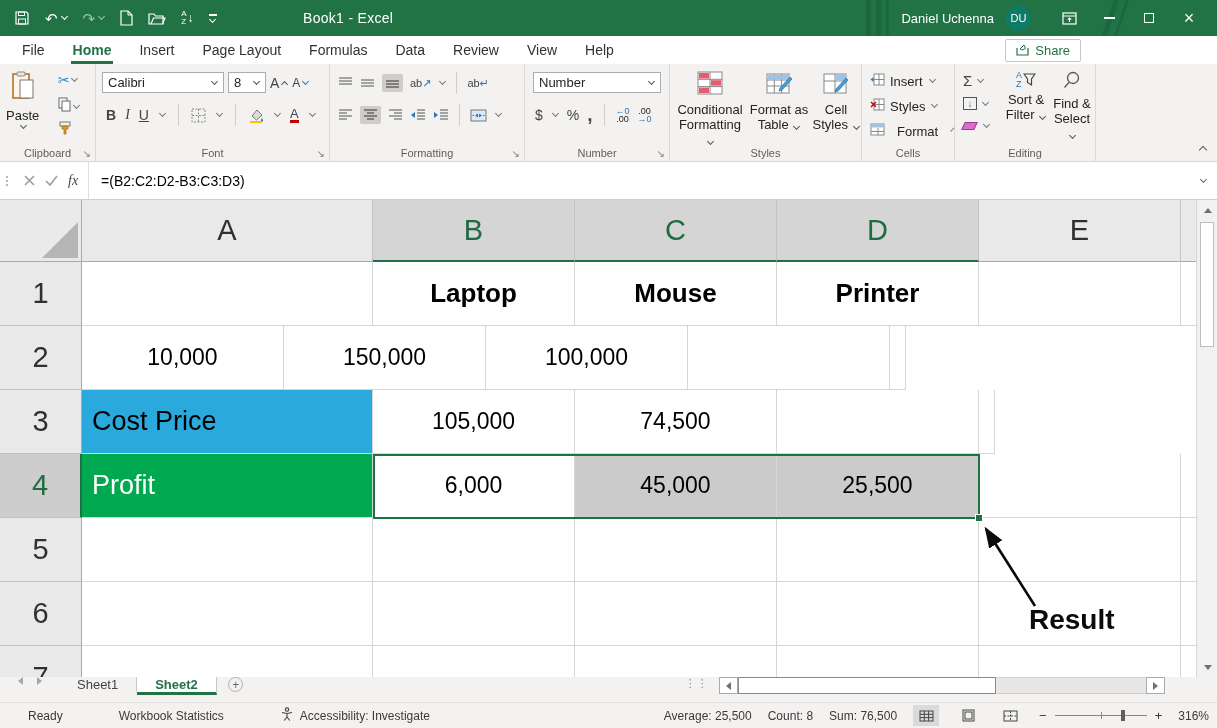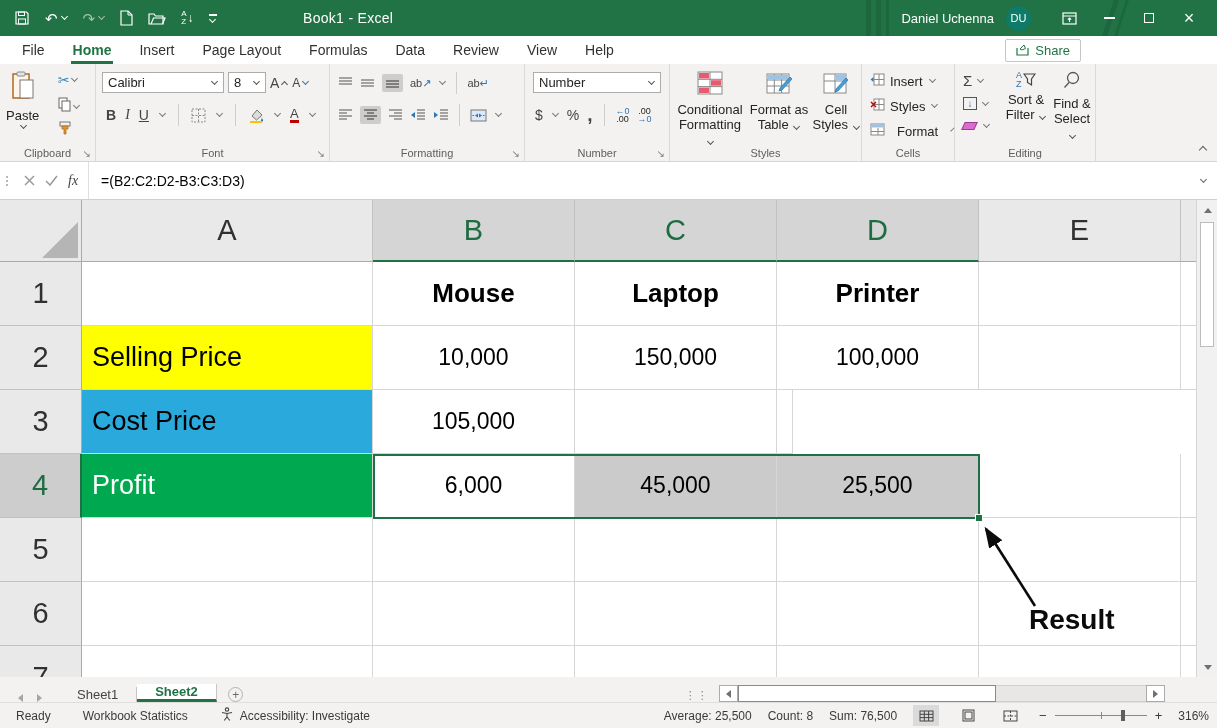--- a/index.html
+++ b/index.html
@@ -85,39 +85,39 @@
   #result { position:absolute; left:1029px; top:604px; font-size:28px; font-weight:bold; color:#0b0b0b; z-index:6; }
 
   
   #vscroll { position:absolute; left:1196px; top:200px; width:21px; height:477px; background:#f1f1f1; border-left:1px solid #d6d6d6; }
   .varrow { position:absolute; left:0; width:21px; height:20px; display:flex; align-items:center; justify-content:center; }
   .tri-up-s { width:0; height:0; border-left:4px solid transparent; border-right:4px solid transparent; border-bottom:5px solid #707070; }
   .tri-dn-s { width:0; height:0; border-left:4px solid transparent; border-right:4px solid transparent; border-top:5px solid #707070; }
   #vthumb { position:absolute; left:3px; top:22px; width:14px; height:125px; background:#fff; border:1px solid #bdbdbd; }
 
   
-  #sheetbar { position:absolute; top:677px; left:0; width:1217px; height:26px; background:#f3f2f1; border-bottom:1px solid #e1dfdd; display:flex; align-items:flex-end; }
+  #sheetbar { position:absolute; top:677px; left:0; width:1217px; height:26px; background:#f3f2f1; border-bottom:1px solid #e1dfdd; display:flex; align-items:flex-start; }
   .snav { display:flex; align-items:center; gap:14px; padding:0 16px 0 18px; }
   .tri-l { width:0; height:0; border-top:4px solid transparent; border-bottom:4px solid transparent; border-right:5px solid #a8a6a4; }
   .tri-r { width:0; height:0; border-top:4px solid transparent; border-bottom:4px solid transparent; border-left:5px solid #a8a6a4; }
   .tabsep { width:1px; background:#c8c6c4; margin:5px 0; }
   .stab { padding:0 18px; display:flex; align-items:center; font-size:13px; color:#444; border-right:1px solid #c8c6c4; }
   .stab.on { background:#fff; color:#217346; font-weight:bold; border-bottom:3px solid #217346; border-right:1px solid #c8c6c4; }
   .newsheet { width:38px; display:flex; align-items:center; justify-content:center; }
   .newsheet span { width:15px; height:15px; border-radius:50%; color:#696969; border:1px solid #b5b3b1; display:flex; align-items:center; justify-content:center; font-size:12px; line-height:1; }
   .grip { display:flex; align-items:center; color:#8a8886; font-size:11px; letter-spacing:1px; margin-left:430px; }
   .hscroll { display:flex; align-items:center; margin-left:10px; }
   .harrow { width:19px; height:17px; background:#fff; border:1px solid #ababab; display:flex; align-items:center; justify-content:center; }
   #hthumb { width:258px; height:17px; background:#fff; border:1px solid #8a8a8a; }
   #htrack { width:150px; height:17px; background:#e9e7e5; border-top:1px solid #d0d0d0; border-bottom:1px solid #d0d0d0; }
 
   
   #statusbar { position:absolute; top:703px; left:0; width:1217px; height:25px; background:#f3f2f1; display:flex; align-items:center; font-size:12px; color:#3b3a39; }
   .sb-left { display:flex; align-items:center; gap:0; }
-  .sb-item { padding:0 16px; display:flex; align-items:center; gap:6px; }
+  .sb-item { padding:0 28px; display:flex; align-items:center; gap:6px; }
   .sb-right { position:absolute; right:8px; display:flex; align-items:center; gap:16px; }
   .viewbtn { width:26px; height:21px; display:flex; align-items:center; justify-content:center; }
   .viewbtn.on { background:#dadada; }
   .zslider { display:flex; align-items:center; gap:8px; }
   .ztrack { position:relative; width:92px; height:1px; background:#8a8886; }
   .ztrack::before { content:""; position:absolute; left:50%; top:-3px; width:1px; height:7px; background:#8a8886; }
   .zthumb { position:absolute; left:72%; top:-5px; width:4px; height:11px; background:#605e5c; }
   .zsign { font-size:13px; color:#3b3a39; }
 </style>
 </head>
@@ -527,39 +527,39 @@
     <div class="ch wA">A</div>
     <div class="ch wB sel">B</div>
     <div class="ch wB sel">C</div>
     <div class="ch wB sel">D</div>
     <div class="ch wB">E</div>
     <div class="ch wF"></div>
   </div>
   <div class="row">
     <div class="rh">1</div>
     <div class="cell wA"></div>
+    <div class="cell wB h1">Laptop</div>
     <div class="cell wB h1">Mouse</div>
-    <div class="cell wB h1">Laptop</div>
     <div class="cell wB h1">Printer</div>
     <div class="cell wB"></div>
     <div class="cell wF"></div>
   </div>
   <div class="row">
     <div class="rh">2</div>
-    <div class="cell wA lbl bg-yellow">Selling Price</div>
     <div class="cell wB">10,000</div>
     <div class="cell wB">150,000</div>
     <div class="cell wB">100,000</div>
     <div class="cell wB"></div>
     <div class="cell wF"></div>
   </div>
   <div class="row">
     <div class="rh">3</div>
     <div class="cell wA lbl bg-blue">Cost Price</div>
     <div class="cell wB">105,000</div>
+    <div class="cell wB">74,500</div>
     <div class="cell wB"></div>
     <div class="cell wF"></div>
   </div>
   <div class="row">
     <div class="rh sel">4</div>
     <div class="cell wA lbl bg-green">Profit</div>
     <div class="cell wB">6,000</div>
     <div class="cell wB bg-gray">45,000</div>
     <div class="cell wB bg-gray">25,500</div>
     <div class="cell wB"></div>

